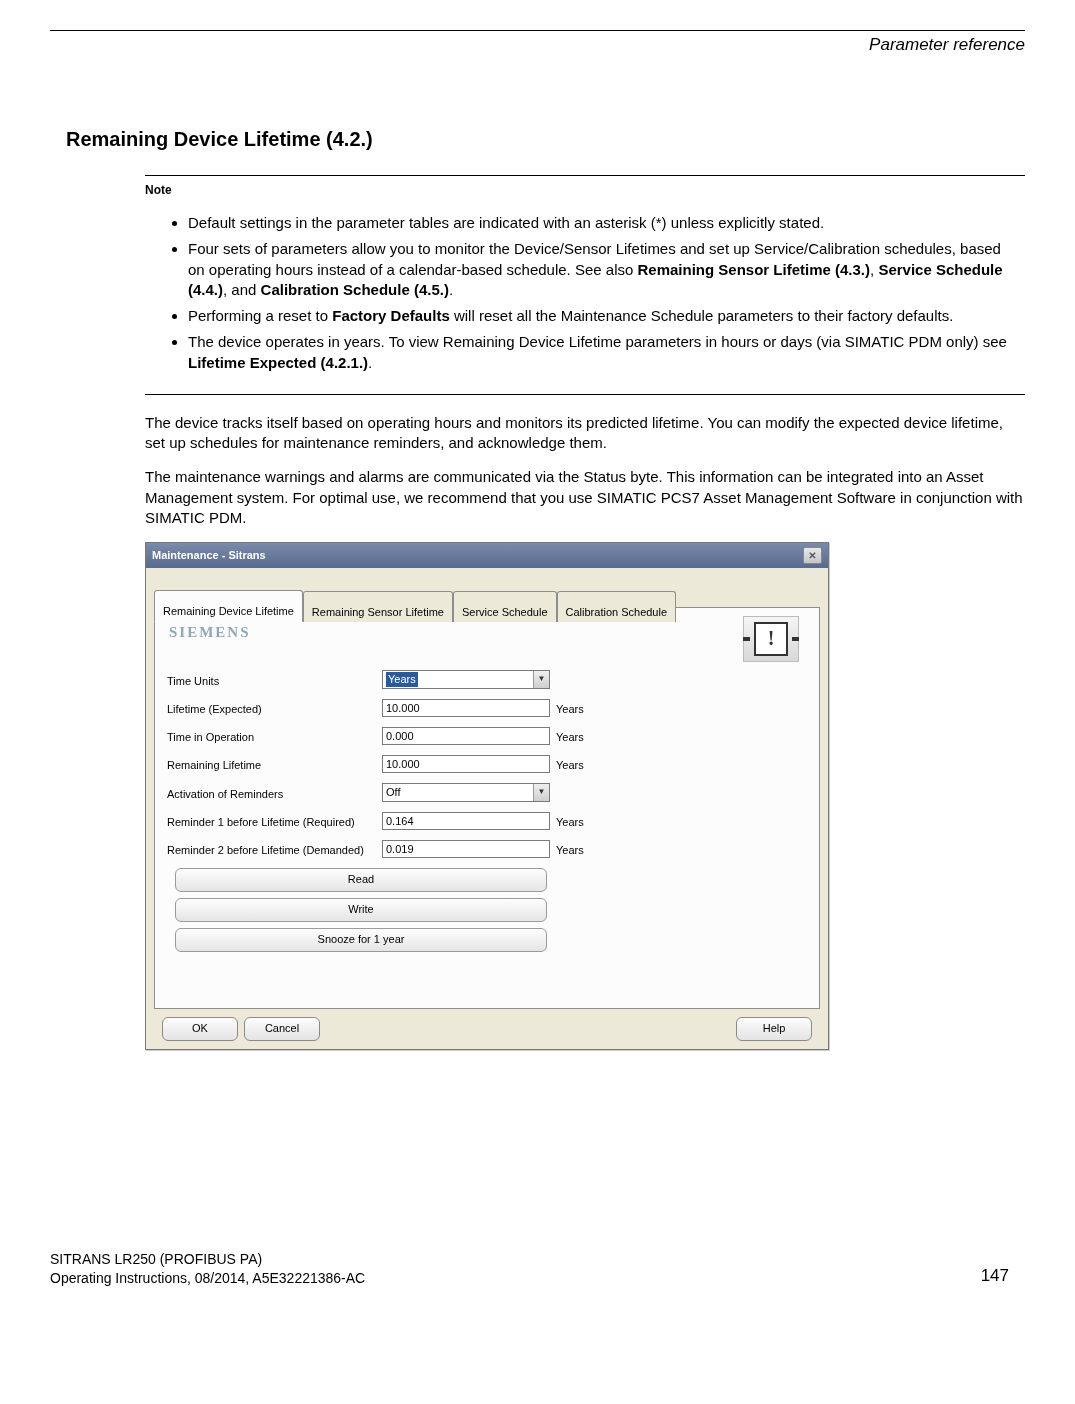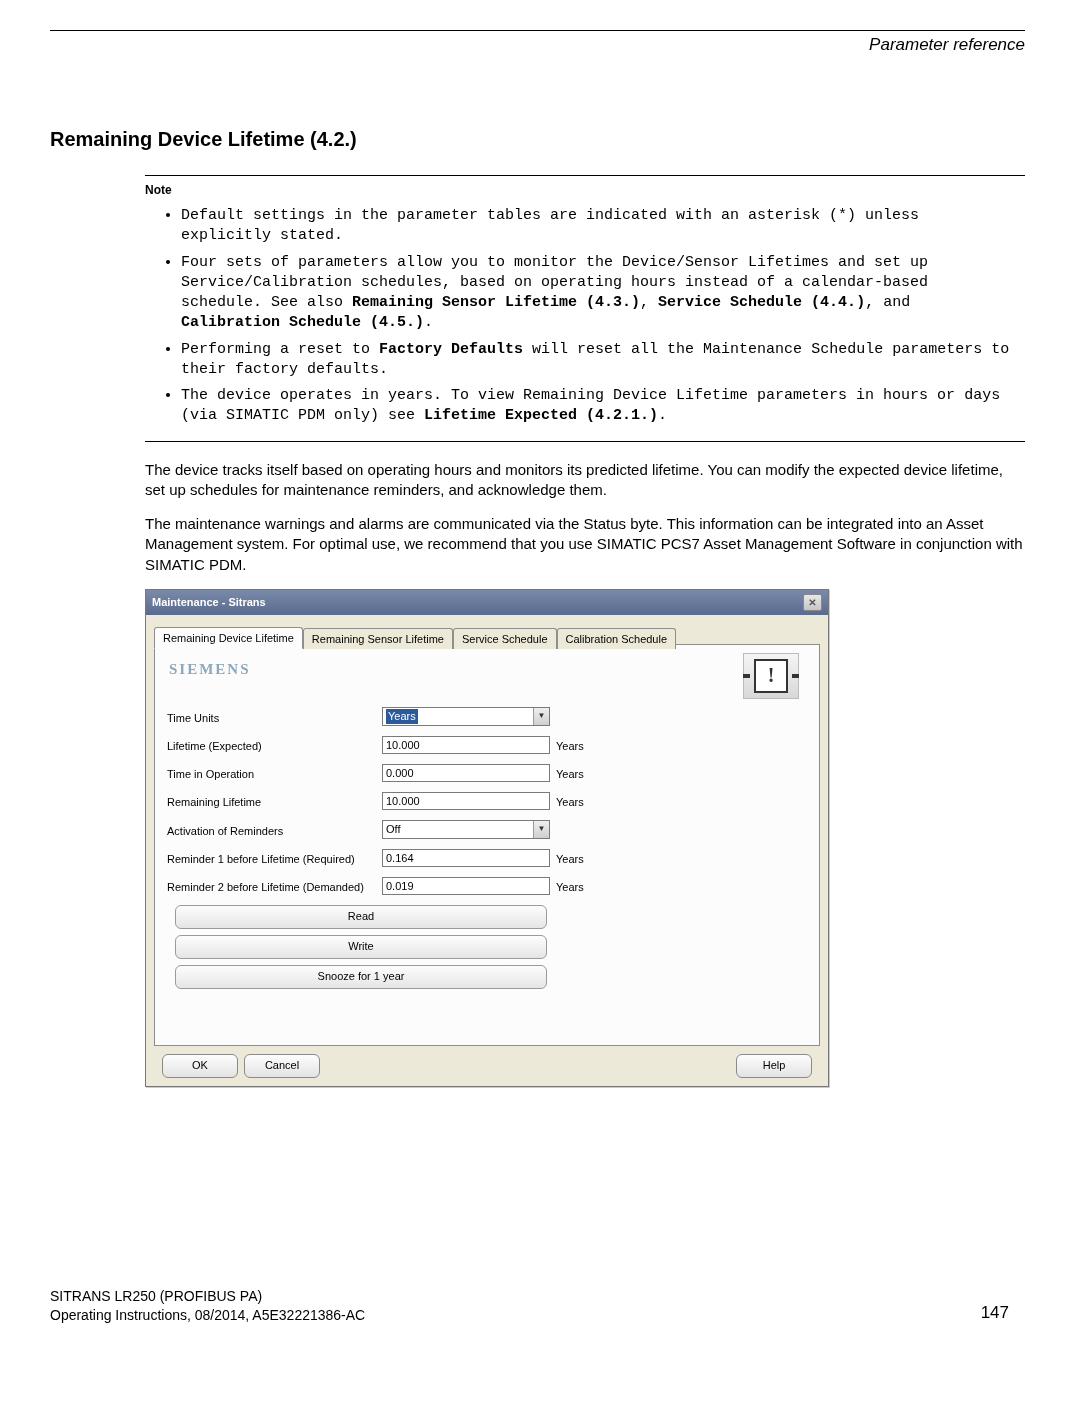--- a/index.html
+++ b/index.html
@@ -18,41 +18,40 @@
   }
   .header-right {
     text-align: right;
     font-style: italic;
     font-size: 17px;
     margin-bottom: 69px;
   }
   h2.section-heading {
     font-size: 20px;
     font-weight: bold;
-    margin: 0 0 22px 0;
+    margin: 0 0 22px 16px;
   }
   .content-indent {
     margin-left: 95px;
     margin-right: 0px;
   }
   .note-box {
     border-top: 1px solid #000;
     border-bottom: 1px solid #000;
     padding: 6px 0 6px 0;
     margin-bottom: 18px;
   }
   .note-title {
     font-weight: bold;
     font-size: 12px;
     margin-bottom: 3px;
   }
   .note-box ul {
-    margin: 8px;
+    margin: 15px;
     padding-left: 28px;
-    font-family: Liberation Mono, monospace;
   }
   .note-box li {
     margin-bottom: 6px;
   }
   .para {
     margin: 0 0 14px 0;
   }
   strong { font-weight: bold; }
 
   
@@ -93,29 +92,29 @@
     padding: 8px 8px 0 8px;
   }
   .tabs-strip {
     display: flex;
     align-items: flex-end;
     font-size: 11px;
     position: relative;
     z-index: 2;
   }
   .tab {
-    padding: 3px 8px 2px 8px;
+    padding: 13px 8px 2px 8px;
     border: 1px solid #8e8e8e;
     border-bottom: none;
     background: #ece9d8;
     margin-right: 0px;
     border-top-left-radius: 3px;
     border-top-right-radius: 3px;
     position: relative;
-    top: 4px;
+    top: 14px;
   }
   .tab.active {
     background: #fcfcfc;
     border-bottom: 1px solid #fcfcfc;
     z-index: 3;
   }
   .tab-panel {
     border: 1px solid #8e8e8e;
     background: #fcfcfc;
     padding: 10px 12px 10px 12px;

